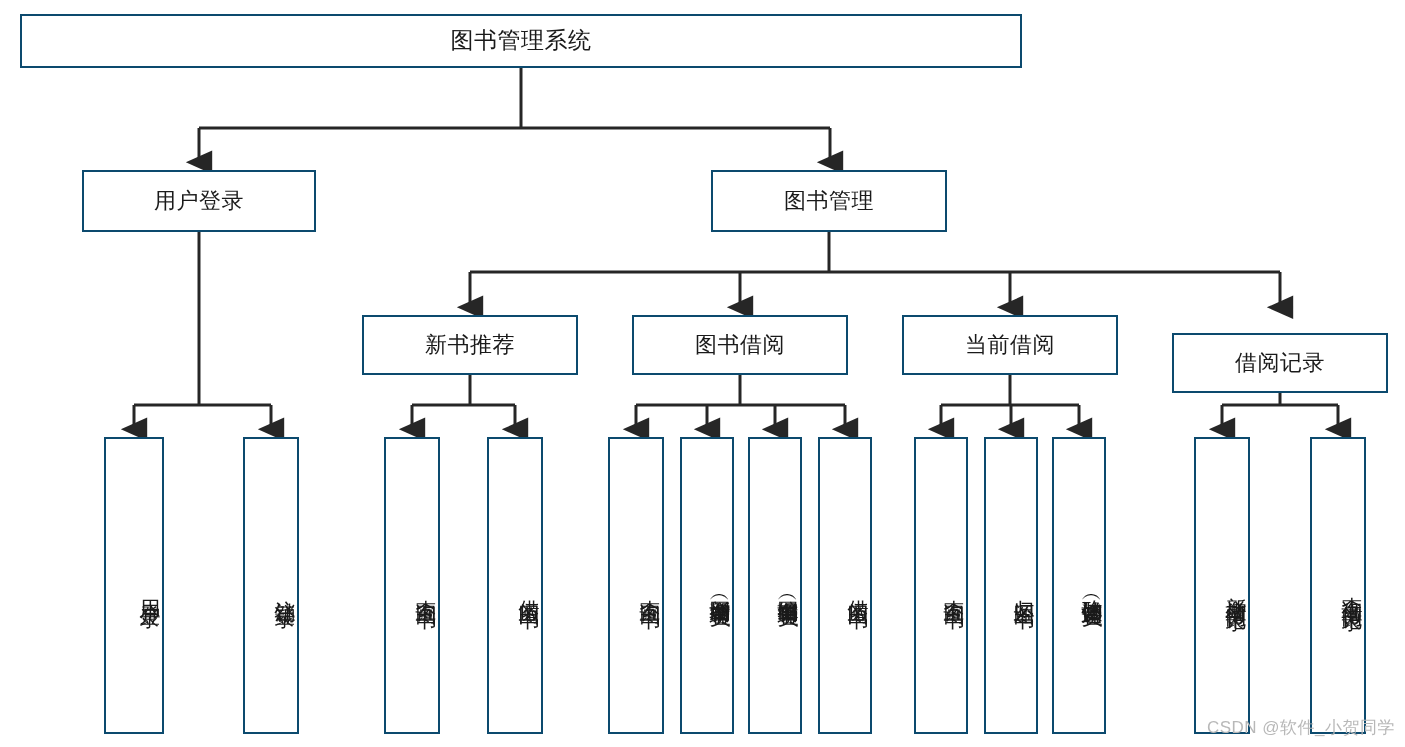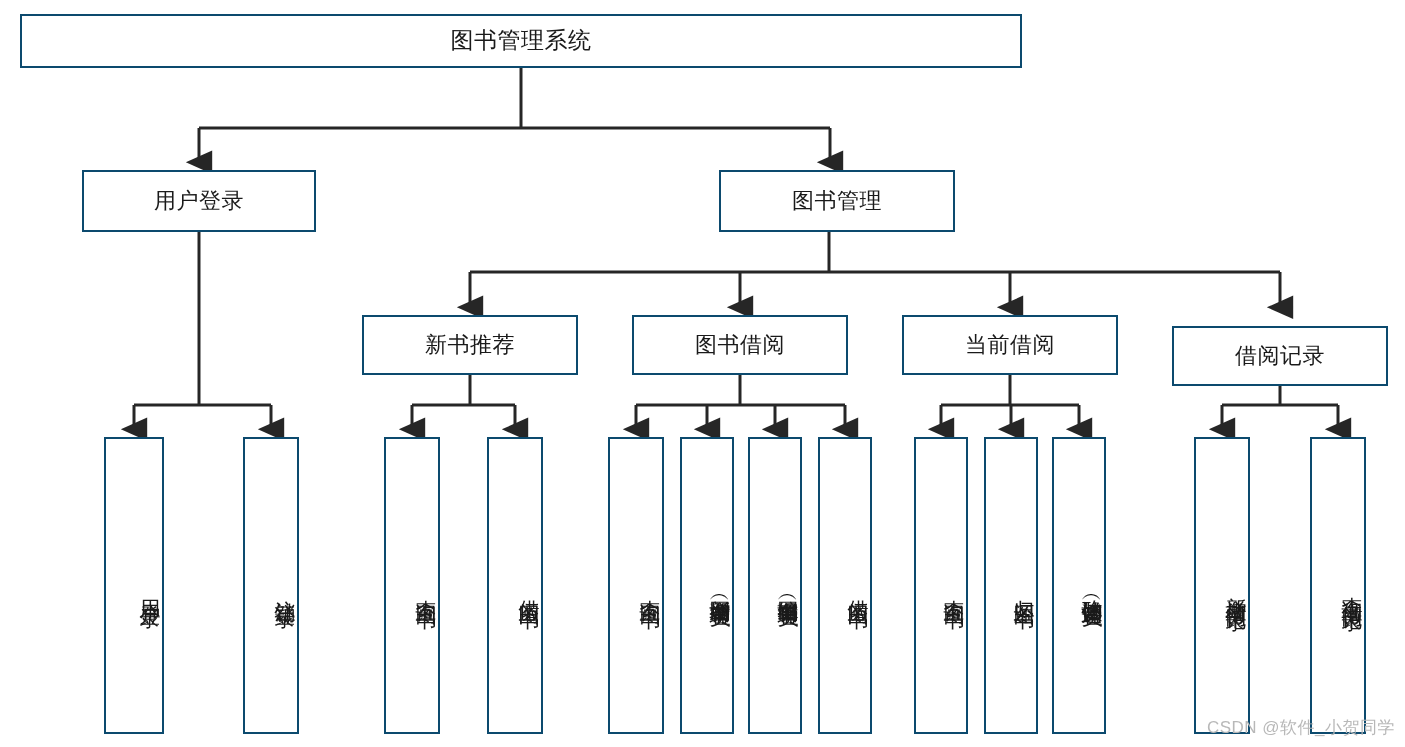--- a/index.html
+++ b/index.html
@@ -122,34 +122,34 @@
     </g>
   </svg>
 
   <div class="node node-root" style="left:20px; top:14px; width:1002px; height:54px;">
     <span>图书管理系统</span>
   </div>
 
   <div class="node node-h" style="left:82px; top:170px; width:234px; height:62px;">
     <span>用户登录</span>
   </div>
-  <div class="node node-h" style="left:711px; top:170px; width:236px; height:62px;margin-left:8px;">
+  <div class="node node-h" style="left:711px; top:170px; width:236px; height:62px;">
     <span>图书管理</span>
   </div>
 
   <div class="node node-h" style="left:362px; top:315px; width:216px; height:60px;">
     <span>新书推荐</span>
   </div>
   <div class="node node-h" style="left:902px; top:315px; width:216px; height:60px;">
     <span>当前借阅</span>
   </div>
   <div class="node node-h" style="left:632px; top:315px; width:216px; height:60px;">
     <span>图书借阅</span>
   </div>
-  <div class="node node-h" style="left:1172px; top:326px; width:216px; height:60px;">
+  <div class="node node-h" style="left:1172px; top:333px; width:216px; height:60px;">
     <span>借阅记录</span>
   </div>
 
   <div class="node leaf" style="left:104px; top:437px; width:60px; height:297px;">
     <span>用户登录</span>
   </div>
   <div class="node leaf" style="left:243px; top:437px; width:56px; height:297px;">
     <span>注销登录</span>
   </div>
 

